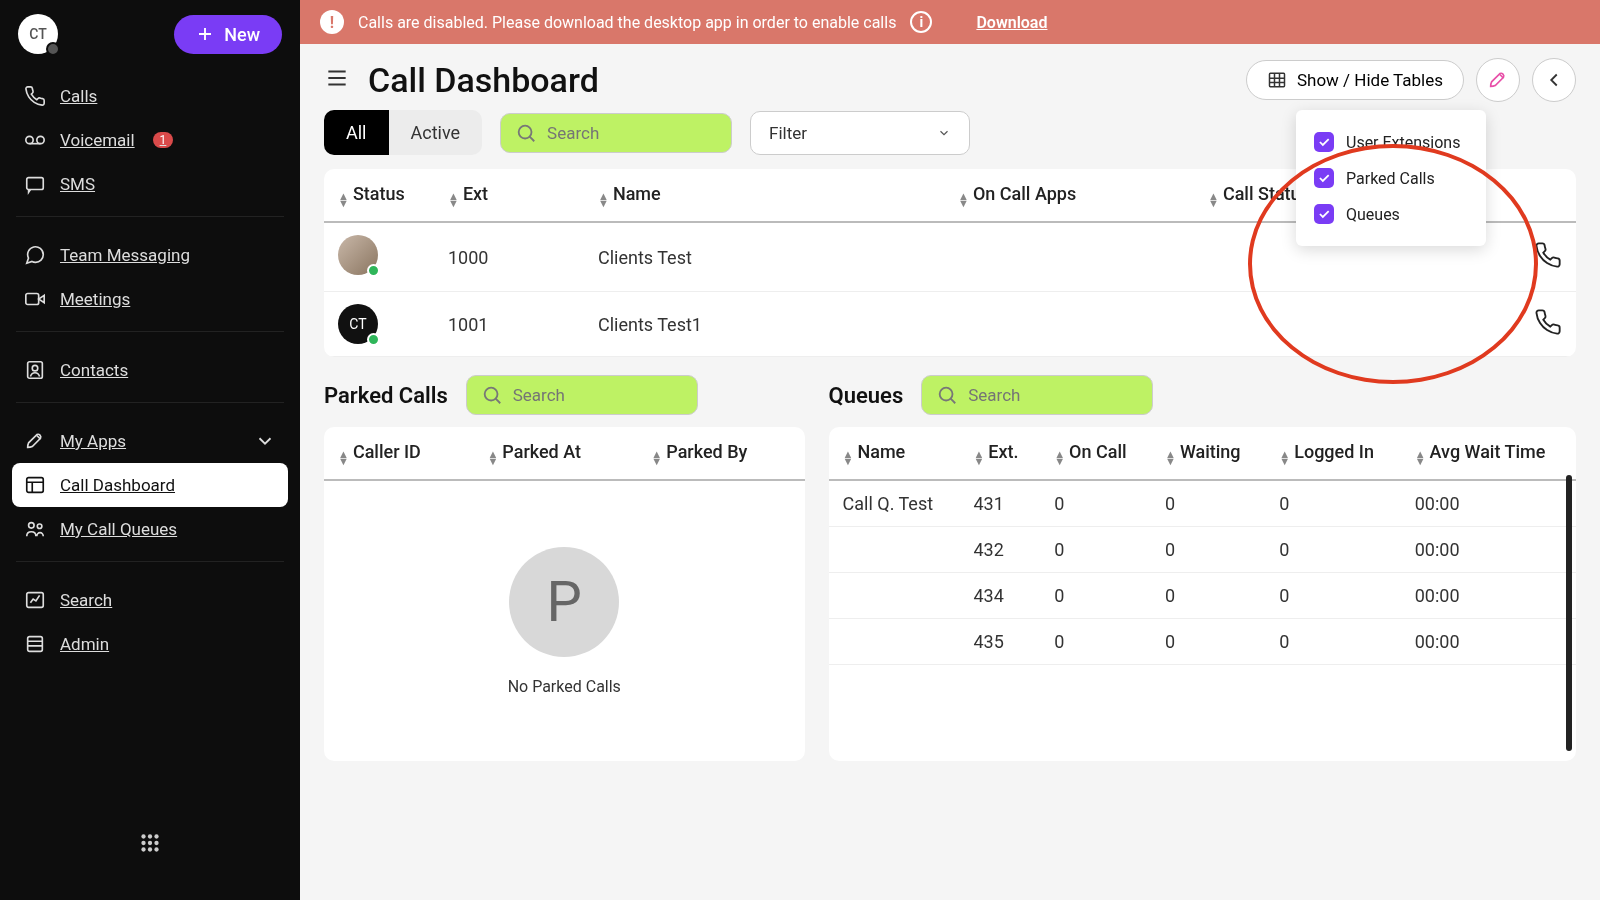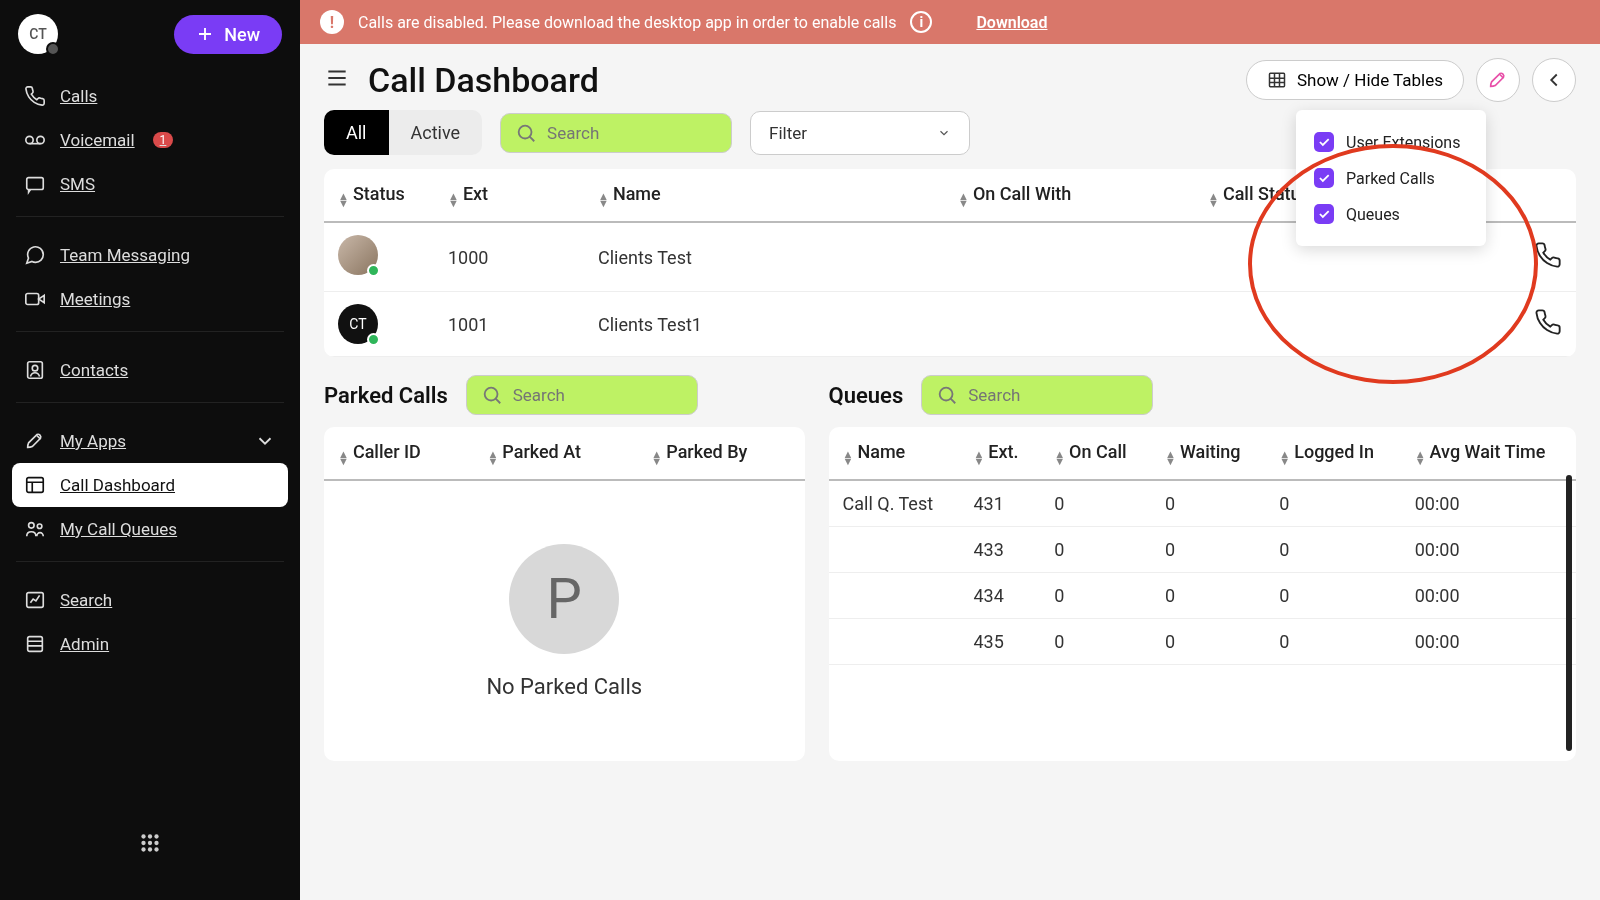--- a/index.html
+++ b/index.html
@@ -73,21 +73,21 @@
   .phone-cell svg { width: 28px; height: 28px; stroke: #222; stroke-width: 1.6; fill: none; }
   
   .split-row { display: flex; gap: 24px; }
   .section-head { display: flex; align-items: center; gap: 18px; margin-bottom: 12px; }
   .section-title { font-size: 22px; font-weight: 600; color: #111; }
   
   .panel { flex: 1; display: flex; flex-direction: column; }
   .panel-box { background: #fff; border-radius: 10px; flex: 1; overflow: hidden; position: relative; }
   .empty-state { display: flex; flex-direction: column; align-items: center; justify-content: center; height: 280px; color: #333; }
   .empty-circle { width: 110px; height: 110px; border-radius: 50%; background: #d8d8d8; display: flex; align-items: center; justify-content: center; font-size: 56px; color: #666; margin-bottom: 20px; }
-  .empty-text { font-size: 22px; }
+  .empty-text { font-size: 16px; }
   
   .queues-scroll { position: absolute; right: 4px; top: 48px; bottom: 10px; width: 6px; background: #222; border-radius: 3px; }
 </style>
 </head>
 <body>
 
 <div class="sidebar">
   <div class="sidebar-top">
     <div class="avatar-small">
       <span>CT</span>
@@ -303,21 +303,21 @@
       </div>
     </div>
 
     <div class="ext-table-wrap">
       <table class="tbl">
         <thead>
           <tr>
             <th style="width:110px"><span class="sort-ic">▲<br>▼</span><span>Status</span></th>
             <th style="width:150px"><span class="sort-ic">▲<br>▼</span><span>Ext</span></th>
             <th style="width:360px"><span class="sort-ic">▲<br>▼</span><span>Name</span></th>
-            <th style="width:250px"><span class="sort-ic">▲<br>▼</span><span>On Call With</span></th>
+            <th style="width:250px"><span class="sort-ic">▲<br>▼</span><span>On Call Apps</span></th>
             <th><span class="sort-ic">▲<br>▼</span><span>Call Status</span></th>
             <th style="width:70px"></th>
           </tr>
         </thead>
         <tbody id="ext-body">
             <tr>
               <td><span class="row-avatar img">
                   <span class="presence"></span>
                 </span></td>
               <td>1000</td>
@@ -399,21 +399,21 @@
                 <tr>
                   <td>Call Q. Test</td>
                   <td>431</td>
                   <td>0</td>
                   <td>0</td>
                   <td>0</td>
                   <td>00:00</td>
                 </tr>
                 <tr>
                   <td></td>
-                  <td>433</td>
+                  <td>432</td>
                   <td>0</td>
                   <td>0</td>
                   <td>0</td>
                   <td>00:00</td>
                 </tr>
                 <tr>
                   <td></td>
                   <td>434</td>
                   <td>0</td>
                   <td>0</td>

